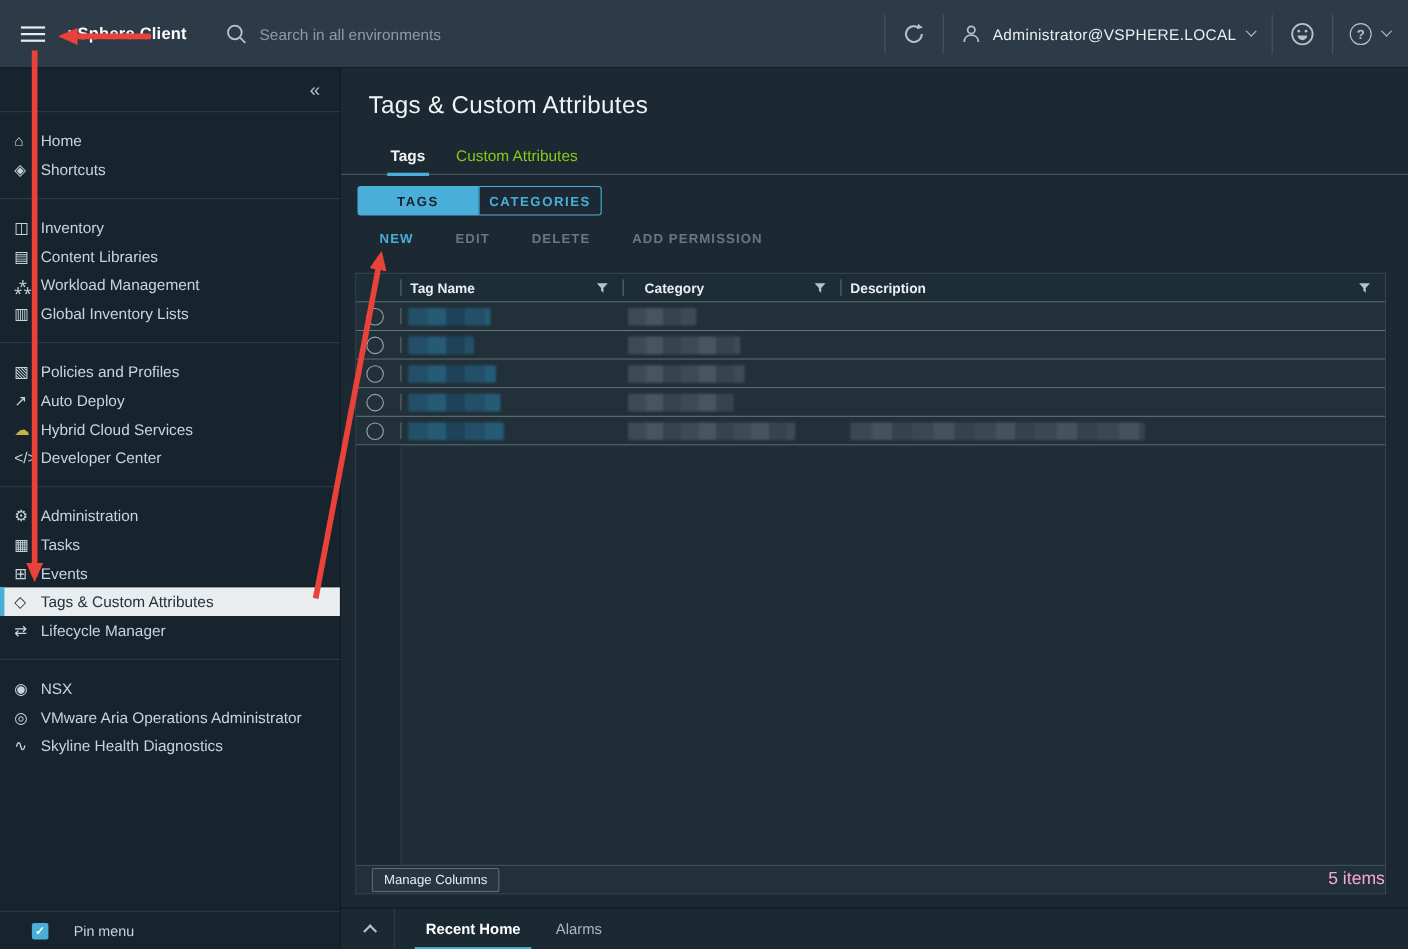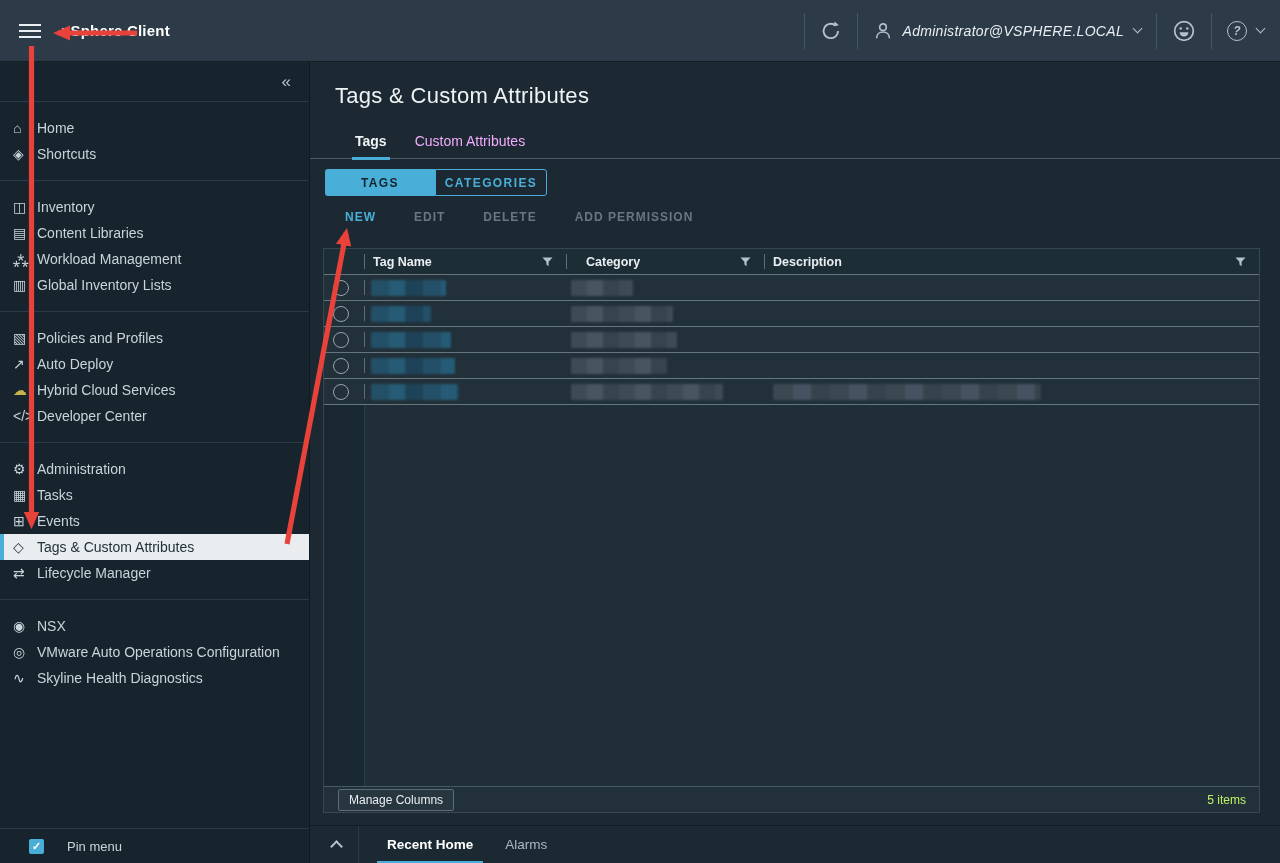--- a/index.html
+++ b/index.html
@@ -15,21 +15,21 @@
     position: absolute; left:0; top:0; width:1280px; height:62px;
     background:#2c3b47; display:flex; align-items:center;
     border-bottom:1px solid #141f28;
   }
   .hamburger { margin-left:19px; width:22px; cursor:pointer; }
   .hamburger span { display:block; height:2px; background:#e9eef2; margin:4px 0; }
   .logo-text { margin-left:21px; font-size:15px; font-weight:600; color:#ffffff; letter-spacing:.2px; }
   .search { position:absolute; left:205px; top:0; height:62px; display:flex; align-items:center; }
   .search svg { display:block; }
   .search .ph { margin-left:11px; font-size:14px; color:#8d9aa4; }
-  .topbar-right { margin-left:auto; margin-right:16px; display:flex; align-items:center;font-style:italic; }
+  .topbar-right { margin-left:auto; margin-right:16px; display:flex; align-items:center; }
   .v-div { width:1px; height:36px; background:#46565f; margin:0 15px; }
   .icon-btn { display:flex; align-items:center; cursor:pointer; }
   .user-group { display:flex; align-items:center; cursor:pointer; }
   .user-name { margin-left:10px; font-size:14px; color:#e9eef2; letter-spacing:.3px; }
   .chev { width:7px; height:7px; border-right:1.6px solid #b6c2cb; border-bottom:1.6px solid #b6c2cb;
           transform:rotate(45deg); margin-left:10px; margin-top:-4px; }
   .help-circle { width:20px; height:20px; border:1.6px solid #b6c2cb; border-radius:50%;
                  display:flex; align-items:center; justify-content:center;
                  font-size:12px; font-weight:700; color:#b6c2cb; }
   
@@ -51,21 +51,21 @@
   .pin-row { position:absolute; left:0; bottom:0; width:100%; height:35px;
              border-top:1px solid #2b3b45; display:flex; align-items:center; padding-left:29px; }
   .pin-check { width:15px; height:15px; background:#49afd9; border-radius:2px; color:#ffffff;
                font-size:11px; font-weight:700; display:flex; align-items:center; justify-content:center; cursor:pointer; }
   .pin-label { margin-left:23px; font-size:13px; color:#c8d4db; }
   
   .main { position:absolute; left:310px; top:62px; width:970px; height:801px; background:#1c2933; }
   .page-title { position:absolute; left:25px; top:21px; font-size:22px; font-weight:300; color:#eef3f5; letter-spacing:.3px; }
   .tab-strip { position:absolute; left:0; right:0; top:68px; height:29px;
                border-bottom:1px solid #4e5a66; padding-left:45px; display:flex; gap:28px; }
-  .tab { font-size:14px; color:#f0abfc; display:flex; align-items:flex-start; padding-top:3px; position:relative; cursor:pointer; }
+  .tab { font-size:14px; color:#84cc16; display:flex; align-items:flex-start; padding-top:3px; position:relative; cursor:pointer; }
   .tab.active { color:#eef3f5; font-weight:600; }
   .tab.active::after { content:""; position:absolute; left:-3px; right:-3px; bottom:-2px; height:3px; background:#49afd9; }
   .toggle-group { position:absolute; left:15px; top:107px; height:27px; display:flex; }
   .seg { height:27px; display:flex; align-items:center; justify-content:center;
          font-size:12px; font-weight:600; letter-spacing:1.4px; cursor:pointer; }
   .seg.active { width:110px; background:#49afd9; color:#16242c; border-radius:3px 0 0 3px; }
   .seg.inactive { width:112px; border:1px solid #49afd9; color:#49afd9; border-radius:0 3px 3px 0; }
   .actions-row { position:absolute; left:35px; top:148px; height:28px; display:flex; gap:38px; align-items:flex-start; }
   .action { font-size:12px; font-weight:600; letter-spacing:1px; cursor:pointer; }
   .action.enabled { color:#49afd9; }
@@ -92,21 +92,21 @@
   .blob.cat { left:247px; background:repeating-linear-gradient(90deg,#3e4b54 0 16px,#47555e 16px 32px,#38444d 32px 48px); }
   .blob.desc { left:449px; background:repeating-linear-gradient(90deg,#3b4851 0 20px,#455360 20px 38px,#37434c 38px 56px); }
   .dg-empty { flex:1; background:#1f2e38; position:relative; }
   .dg-empty::before { content:""; position:absolute; left:0; top:0; bottom:0; width:40px;
                       background:#1a2831; border-right:1px solid #2e3e48; }
   .dg-footer { height:26px; flex:none; background:#213039; border-top:1px solid #4a5a64;
                display:flex; align-items:center;justify-content:center; }
   .manage-cols { margin-left:14px; padding:3px 10px; font-size:12px; color:#e9eef2;
                  background:#27363f; border:1px solid #5d6d77; border-radius:2px; cursor:pointer;
                  font-family:"Liberation Sans", sans-serif; }
-  .items-count { margin-left:auto; margin-right:13px; font-size:12px; color:#bef264; }
+  .items-count { margin-left:auto; font-size:16px; color:#f9a8d4; }
   
   .tasksbar { position:absolute; left:310px; right:0; bottom:0; height:38px; background:#1b2933;
               border-top:1px solid #101d26; display:flex; align-items:center; }
   .chev-up { margin-left:22px; width:9px; height:9px; border-top:2px solid #b6c2cb; border-right:2px solid #b6c2cb;
              transform:rotate(-45deg); cursor:pointer; margin-top:4px; }
   .tb-div { width:1px; height:38px; background:#2b3b45; margin-left:17px; }
   .task-tabs { margin-left:12px; display:flex; height:38px; }
   .ttab { display:flex; align-items:center; padding:0 16px; font-size:13.5px; color:#aab8c2; position:relative; cursor:pointer; }
   .ttab.active { color:#ffffff; font-weight:600; }
   .ttab.active::after { content:""; position:absolute; left:6px; right:6px; bottom:0; height:3px; background:#49afd9; }
@@ -118,20 +118,27 @@
 
 <div id="page">
 
   <header class="topbar">
     <div class="hamburger">
       <span></span>
         <span></span>
         <span></span>
     </div>
     <div class="logo-text">vSphere Client</div>
+    <div class="search">
+      <svg width="20" height="20" viewBox="0 0 20 20">
+        <circle cx="8.5" cy="8.5" r="6.2" fill="none" stroke="#b6c2cb" stroke-width="1.7"></circle>
+        <line x1="13.2" y1="13.2" x2="18" y2="18" stroke="#b6c2cb" stroke-width="1.7"></line>
+      </svg>
+      <span class="ph">Search in all environments</span>
+    </div>
     <div class="topbar-right">
       <div class="v-div"></div>
       <div class="icon-btn">
         <svg width="22" height="22" viewBox="0 0 22 22">
           <path d="M18 11 A7.2 7.2 0 1 1 15.7 5.7" fill="none" stroke="#b6c2cb" stroke-width="1.8"></path>
           <polygon points="14.6,1.6 19,5.2 13.6,6.3" fill="#b6c2cb"></polygon>
         </svg>
       </div>
       <div class="v-div"></div>
       <div class="user-group">
@@ -236,21 +243,21 @@
           </div>
         </div>
         <div class="side-divider"></div>
         <div class="nav-group">
           <div class="nav-item">
             <span class="nav-icon">◉</span>
             <span class="nav-label">NSX</span>
           </div>
           <div class="nav-item">
             <span class="nav-icon">◎</span>
-            <span class="nav-label">VMware Auto Operations Configuration</span>
+            <span class="nav-label">VMware Aria Operations Administrator</span>
           </div>
           <div class="nav-item">
             <span class="nav-icon">∿</span>
             <span class="nav-label">Skyline Health Diagnostics</span>
           </div>
         </div>
       </div>
     <div class="pin-row">
       <span class="pin-check">✓</span>
       <span class="pin-label">Pin menu</span>

